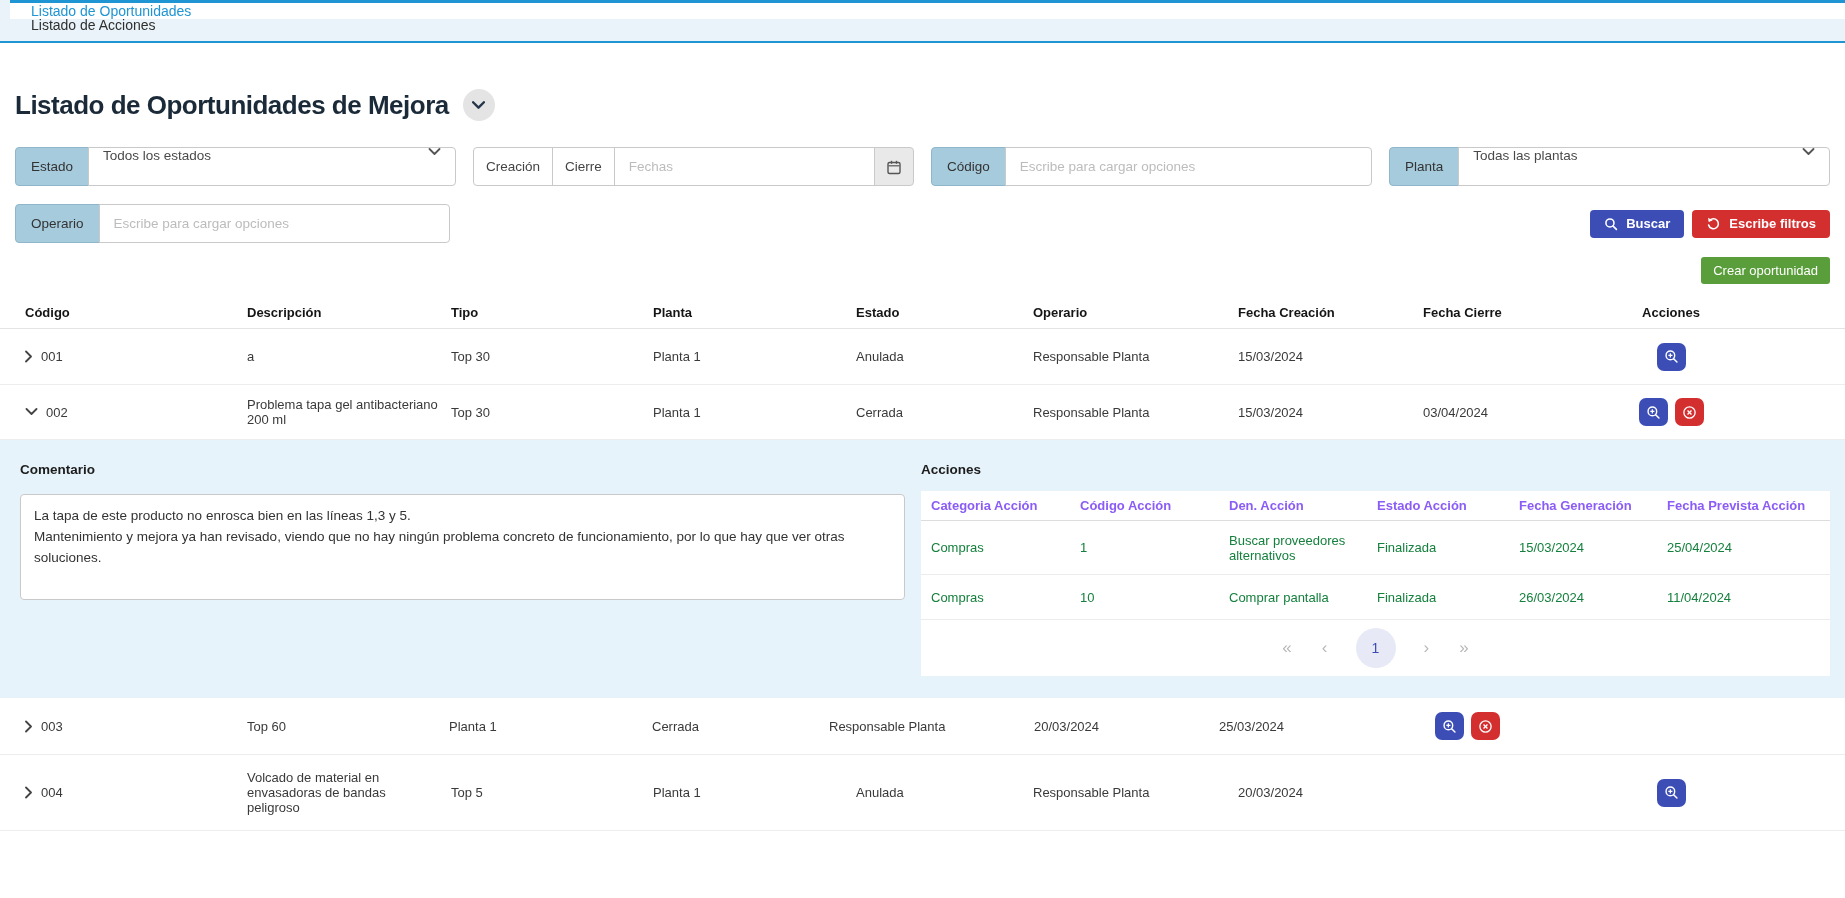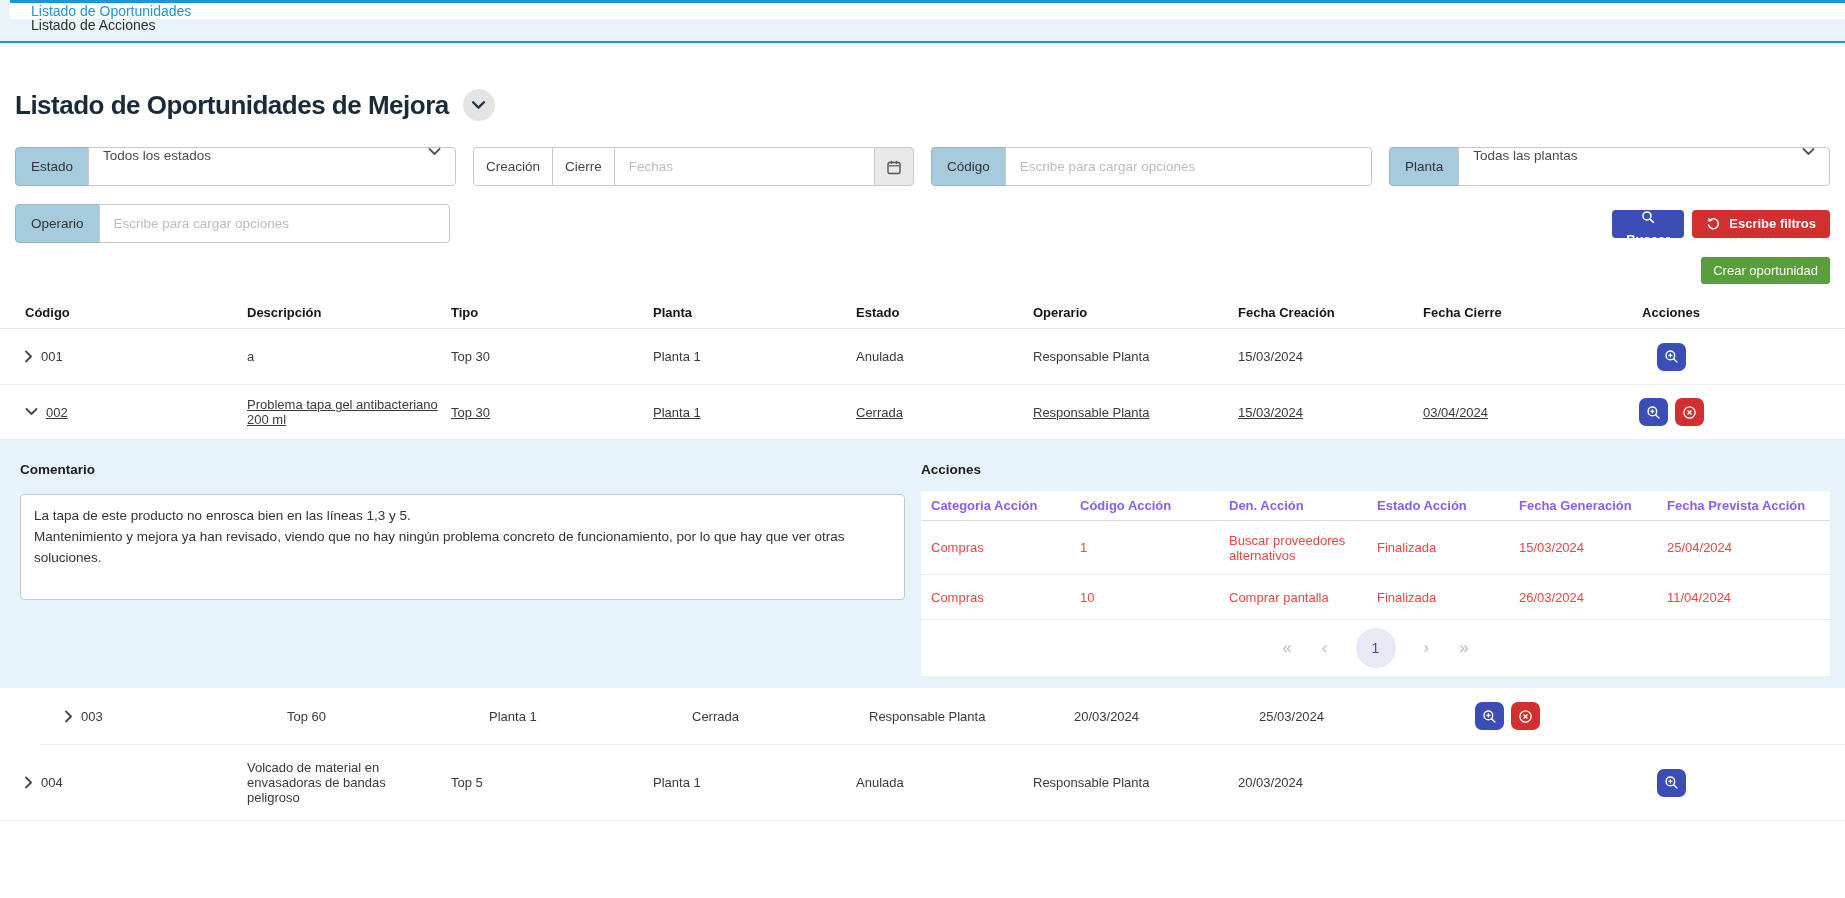--- a/index.html
+++ b/index.html
@@ -39,55 +39,55 @@
   .finput::placeholder { color:#bcbcbc; }
   .fcal { width:40px; display:flex; align-items:center; justify-content:center;
     background:#e9e9e9; border:1px solid #c9c9c9; border-radius:0 4px 4px 0;
     margin-left:-1px; cursor:pointer; }
 
   .frow2 { display:flex; justify-content:space-between; align-items:center; margin-top:18px; }
   .btns { display:flex; gap:8px; }
   .btn { display:inline-flex; align-items:center; gap:8px; border:none; cursor:pointer;
     color:#fff; font-size:13px; font-weight:bold; height:28px; padding:0 14px;
     border-radius:4px; font-family:inherit; }
-  .btn-buscar { background:#3c4eb5;flex-direction:column; }
+  .btn-buscar { background:#3c4eb5; }
   .btn-borrar { background:#d32f2f; }
   .crear-row { display:flex; justify-content:flex-end; margin:14px 15px 0 15px; }
   .btn-crear { background:#5a9e3b; color:#fff; border:none; cursor:pointer;
     height:27px; padding:0 12px; font-size:13px; border-radius:3px; font-family:inherit; }
 
   
   .table { margin-top:12px; font-size:13px; }
   .trow { display:flex; align-items:center; border-bottom:1px solid #ededed;
     padding:0 15px; color:#3a3a3a; }
   .thead { min-height:33px; font-weight:bold; color:#151515; border-bottom:1px solid #e3e3e3; }
   .cell { padding:8px 0 8px 10px; }
   .c1{width:222px; display:flex; align-items:center; gap:8px;}
   .c2{width:204px;} .c3{width:202px;} .c4{width:203px;} .c5{width:177px;}
   .c6{width:205px;} .c7{width:185px;} .c8{width:163px;}
   .c9{width:180px; display:flex; align-items:center; justify-content:center; gap:7px;}
   .thead .c9{display:block; text-align:center;}
-  .r1{min-height:56px;} .r2{min-height:55px;text-decoration:underline;} .r3{min-height:57px;margin-left:40px;} .r4{min-height:76px;}
+  .r1{min-height:56px;} .r2{min-height:55px;} .r3{min-height:57px;} .r4{min-height:76px;}
   .expander { background:none; border:none; cursor:pointer; color:#444; display:flex;
     align-items:center; padding:0; }
   .icon-btn { width:29px; height:28px; border:none; border-radius:7px; cursor:pointer;
     display:flex; align-items:center; justify-content:center; }
   .icon-btn.blue { background:#3c4eb5; }
   .icon-btn.red  { background:#d32f2f; }
 
   
-  .detail { background:#e7f3fa; display:flex; gap:16px; padding:22px 15px 12px 20px; }
+  .detail { background:#e7f3fa; display:flex; gap:16px; padding:22px 15px 22px 20px; }
   .detail-left { width:885px; }
   .detail-right { flex:1; }
   .detail-label { font-size:13.5px; font-weight:bold; color:#1c1c1c; }
   .comment-box { margin-top:17px; background:#fff; border:1px solid #c9c9c9;
     border-radius:4px; min-height:106px; padding:11px 13px; font-size:13.5px;
     color:#333; line-height:1.55; white-space:pre-line; }
   .subtable { margin-top:14px; background:#fff; font-size:13px; }
-  .srow { display:flex; align-items:center; border-bottom:1px solid #ececec; color:#ef4444; }
+  .srow { display:flex; align-items:center; border-bottom:1px solid #ececec; color:#15803d; }
   .shead { min-height:30px; font-weight:bold; color:#8b5cf6; border-bottom:1px solid #dddddd; }
   .scell { padding:7px 8px 7px 10px; }
   .a1{width:149px;} .a2{width:149px;} .a3{width:148px;} .a4{width:142px;}
   .a5{width:148px;} .a6{width:164px;}
   .sr1{min-height:54px;} .sr2{min-height:45px;}
   .pagination { display:flex; align-items:center; justify-content:center; gap:26px;
     background:#fff; min-height:56px; }
   .page-arrow { background:none; border:none; color:#b8b8b8; font-size:17px;
     cursor:pointer; font-family:inherit; padding:0 2px; }
   .page-current { width:40px; height:40px; border-radius:50%; background:#e7eaf6;

